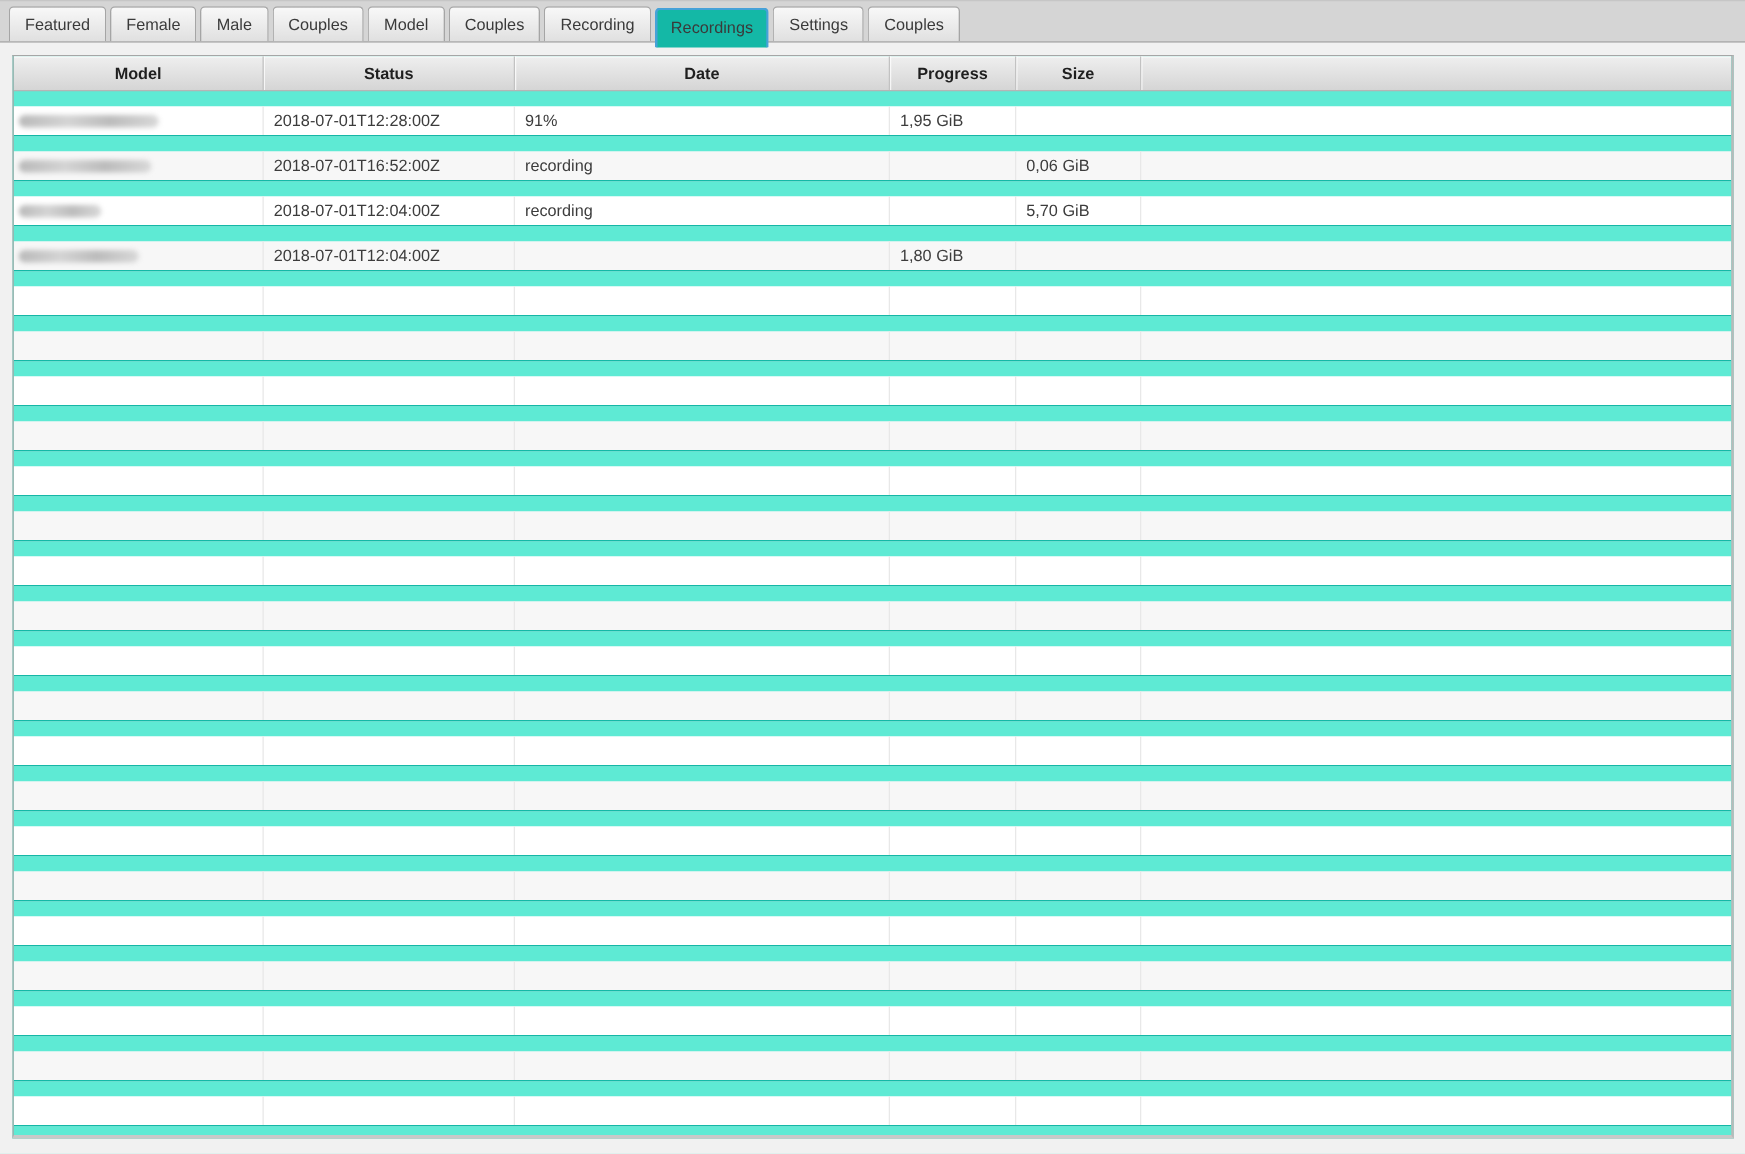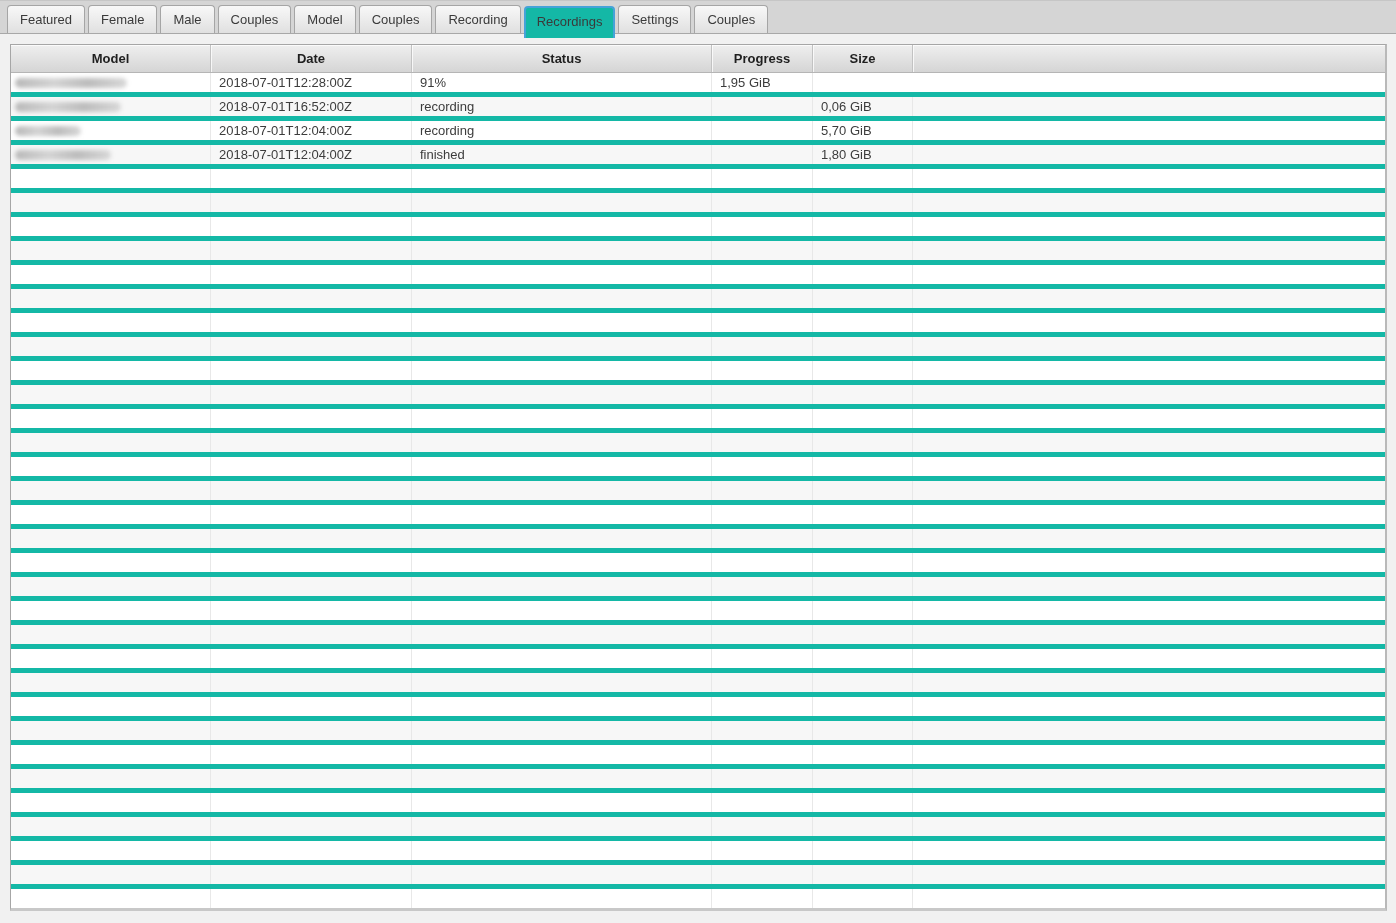--- a/index.html
+++ b/index.html
@@ -63,21 +63,21 @@
     border-bottom:1px solid #b5b5b5;
     box-shadow:inset 0 1px 0 #fbfbfb;
   }
   .th {
     display:flex; align-items:center; justify-content:center;
     font-weight:bold; color:#1f1f1f;
     border-right:1px solid #c2c2c2;
     box-shadow:1px 0 0 rgba(255,255,255,.75);
   }
   .th:last-child { border-right:none; box-shadow:none; }
-  .tr { height:24px; border-bottom:5px solid #14b8a6; background:#ffffff; }
+  .tr { height:24px; border-bottom:1px solid #14b8a6; background:#ffffff;margin-top:12px; }
   .tr:nth-child(even) { background:#f7f7f7; }
   .td {
     display:flex; align-items:center;
     padding:0 8px;
     border-right:1px solid #e8e8e8;
     overflow:hidden; white-space:nowrap;
   }
   .td:last-child { border-right:none; }
   .td.model { padding:0 4px; }
   .blur {
@@ -101,22 +101,22 @@
     <div class="tab">Recording</div>
     <div class="tab active">Recordings</div>
     <div class="tab">Settings</div>
     <div class="tab">Couples</div>
   </div>
 
   <div class="table">
 
     <div class="thead">
       <div class="th">Model</div>
+      <div class="th">Status</div>
       <div class="th">Date</div>
-      <div class="th">Status</div>
       <div class="th">Progress</div>
       <div class="th">Size</div>
       <div class="th"></div>
     </div>
 
     <div>
 
       <div class="tr">
         <div class="td model">
           <span class="blur" style="width: 112px;"></span>
@@ -147,21 +147,20 @@
         <div class="td"></div>
         <div class="td">5,70 GiB</div>
         <div class="td"></div>
       </div>
 
       <div class="tr">
         <div class="td model">
           <span class="blur" style="width: 96px;"></span>
         </div>
         <div class="td">2018-07-01T12:04:00Z</div>
-        <div class="td">finished</div>
         <div class="td"></div>
         <div class="td">1,80 GiB</div>
         <div class="td"></div>
       </div>
 
     <div class="tr">
           <div class="td model"></div>
           <div class="td"></div>
           <div class="td"></div>
           <div class="td"></div>

